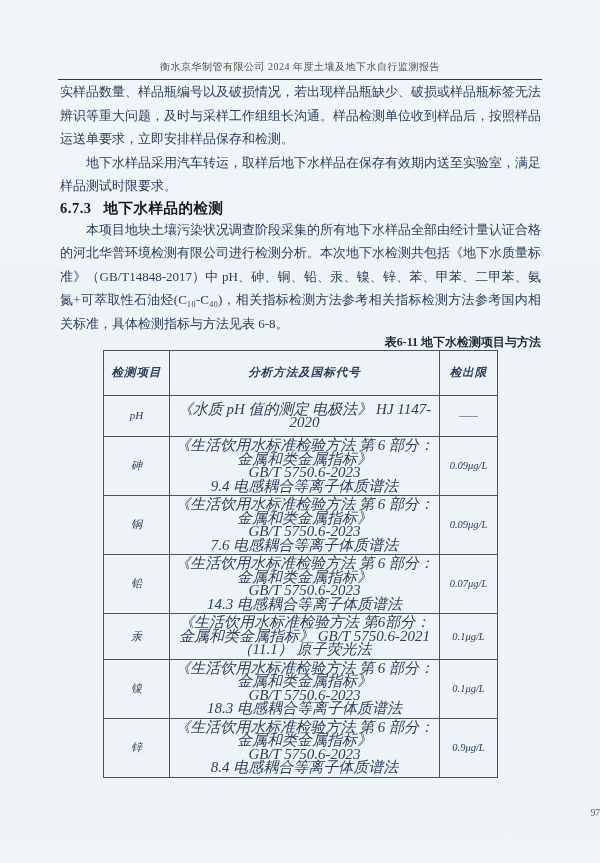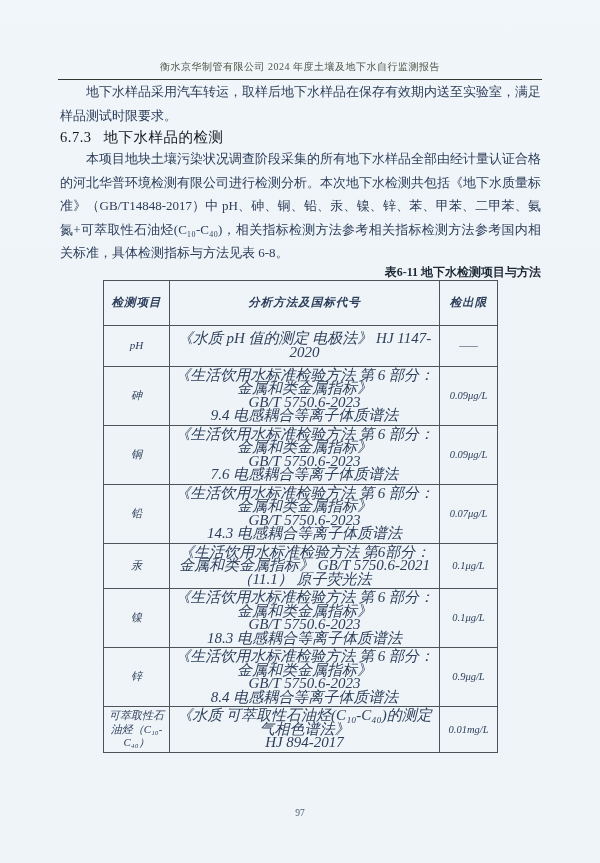--- a/index.html
+++ b/index.html
@@ -21,21 +21,21 @@
   }
   .content {
     position:absolute; top:80px; left:60px; width:481px;
     color:#2c3e5a; font-size:13px; line-height:23.5px;
     text-align:justify;
   }
   .content p { margin:0; }
   .indent { text-indent:2em; }
   .section-heading {
     margin:13px 0 10px 0;
-    font-size:14.5px; font-weight:normal; color:#14181e;
+    font-size:14.5px; font-weight:bold; color:#14181e;
     letter-spacing:0.5px; line-height:20px; text-indent:0;
   }
   .section-heading .sec-no { margin-right:12px; }
   .table-caption {
     text-align:right; font-weight:bold; font-size:12px;
     color:#1d2734; margin-top:9px; margin-bottom:5px; line-height:15px;
     text-indent:0;
   }
   table.det {
     border-collapse:collapse; margin:0 auto; width:394px;
@@ -47,31 +47,32 @@
   }
   table.det th { font-size:11.5px; font-weight:bold; height:40px; letter-spacing:1px; }
   td.item  { font-size:11px; line-height:13.5px; }
   td.method{ font-size:15px; line-height:13.5px; white-space:pre-line; }
   td.limit { font-size:10.5px; }
   tr.row-ph td { height:36px; }
   tr.row-3l td { height:40px; }
   tr.row-2l td { height:38px; }
   .page-number {
     position:absolute; top:808px; left:0; width:600px;
-    text-align:center; font-size:9.5px; color:#4d5b6e;
+    text-align:right; font-size:9.5px; color:#4d5b6e;
   }
 </style>
 </head>
 <body>
 
 <div class="page">
 
   <div class="doc-header">衡水京华制管有限公司 2024 年度土壤及地下水自行监测报告</div>
 
   <div class="content">
+    <p>实样品数量、样品瓶编号以及破损情况，若出现样品瓶缺少、破损或样品瓶标签无法辨识等重大问题，及时与采样工作组组长沟通。样品检测单位收到样品后，按照样品运送单要求，立即安排样品保存和检测。</p>
     <p class="indent">地下水样品采用汽车转运，取样后地下水样品在保存有效期内送至实验室，满足样品测试时限要求。</p>
 
     <p class="section-heading">
       <span class="sec-no">6.7.3</span><span>地下水样品的检测</span>
     </p>
 
     <p class="indent">本项目地块土壤污染状况调查阶段采集的所有地下水样品全部由经计量认证合格的河北华普环境检测有限公司进行检测分析。本次地下水检测共包括《地下水质量标准》（GB/T14848-2017）中 pH、砷、铜、铅、汞、镍、锌、苯、甲苯、二甲苯、氨氮+可萃取性石油烃(C₁₀-C₄₀)，相关指标检测方法参考相关指标检测方法参考国内相关标准，具体检测指标与方法见表 6-8。</p>
 
     <p class="table-caption">表6-11  地下水检测项目与方法</p>
 
@@ -125,25 +126,19 @@
 18.3 电感耦合等离子体质谱法</td>
         <td class="limit">0.1μg/L</td>
       </tr>
       <tr class="row-3l">
         <td class="item">锌</td>
         <td class="method">《生活饮用水标准检验方法 第 6 部分：金属和类金属指标》
 GB/T 5750.6-2023
 8.4 电感耦合等离子体质谱法</td>
         <td class="limit">0.9μg/L</td>
       </tr>
-      <tr class="row-2l">
-        <td class="item">可萃取性石油烃（C₁₀-C₄₀）</td>
-        <td class="method">《水质 可萃取性石油烃(C₁₀-C₄₀)的测定 气相色谱法》
-HJ 894-2017</td>
-        <td class="limit">0.01mg/L</td>
-      </tr>
     </tbody>
       </table>
   </div>
 
   <div class="page-number">97</div>
 
 </div>
 
 </body></html>

